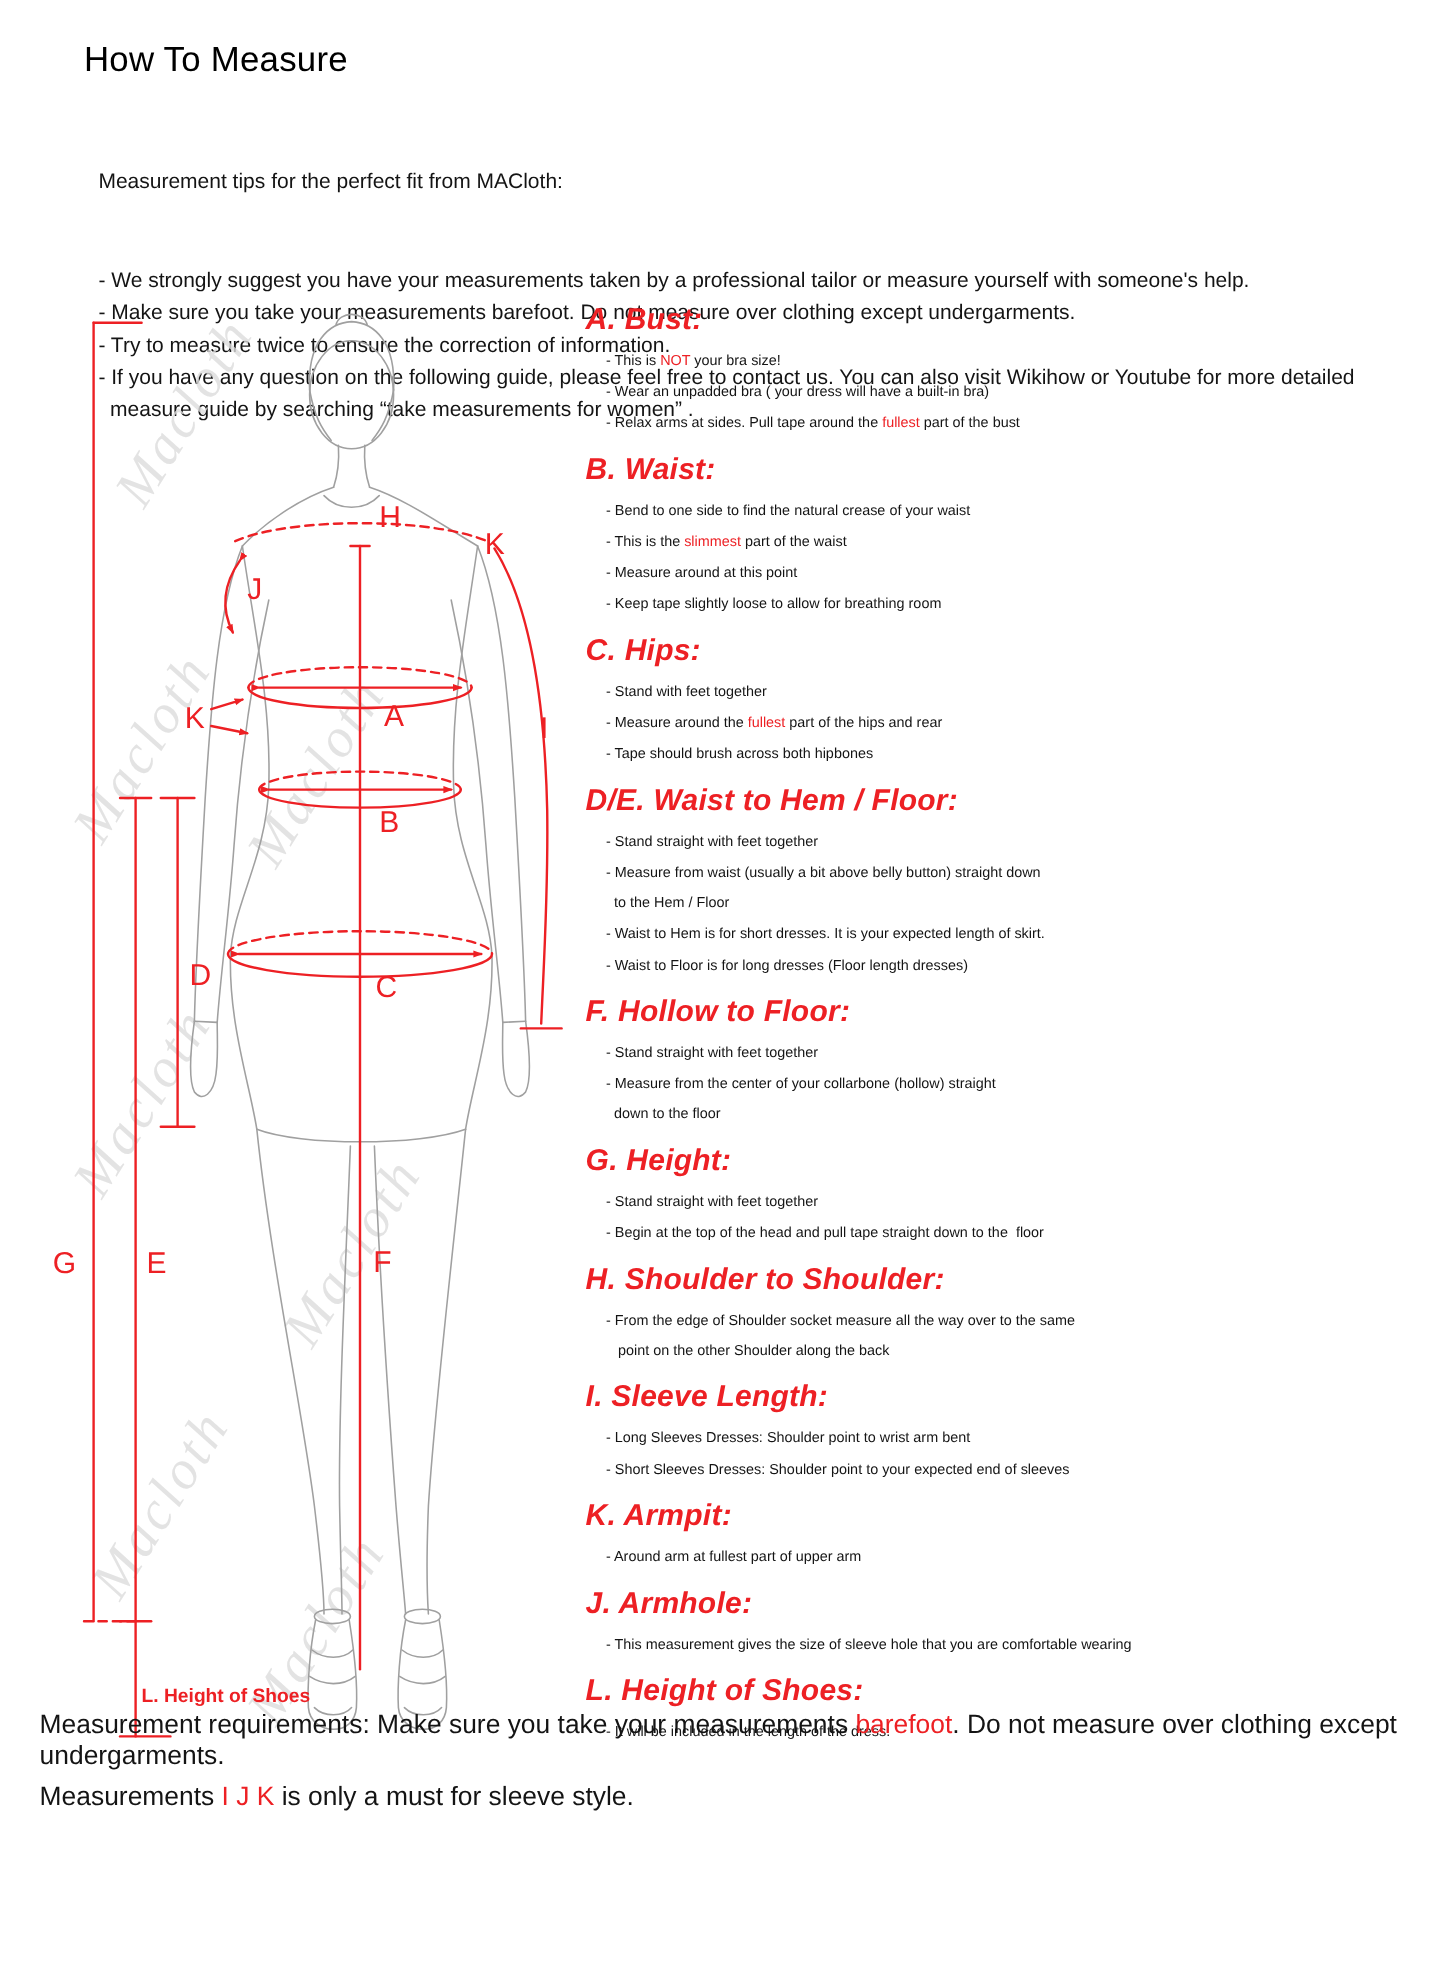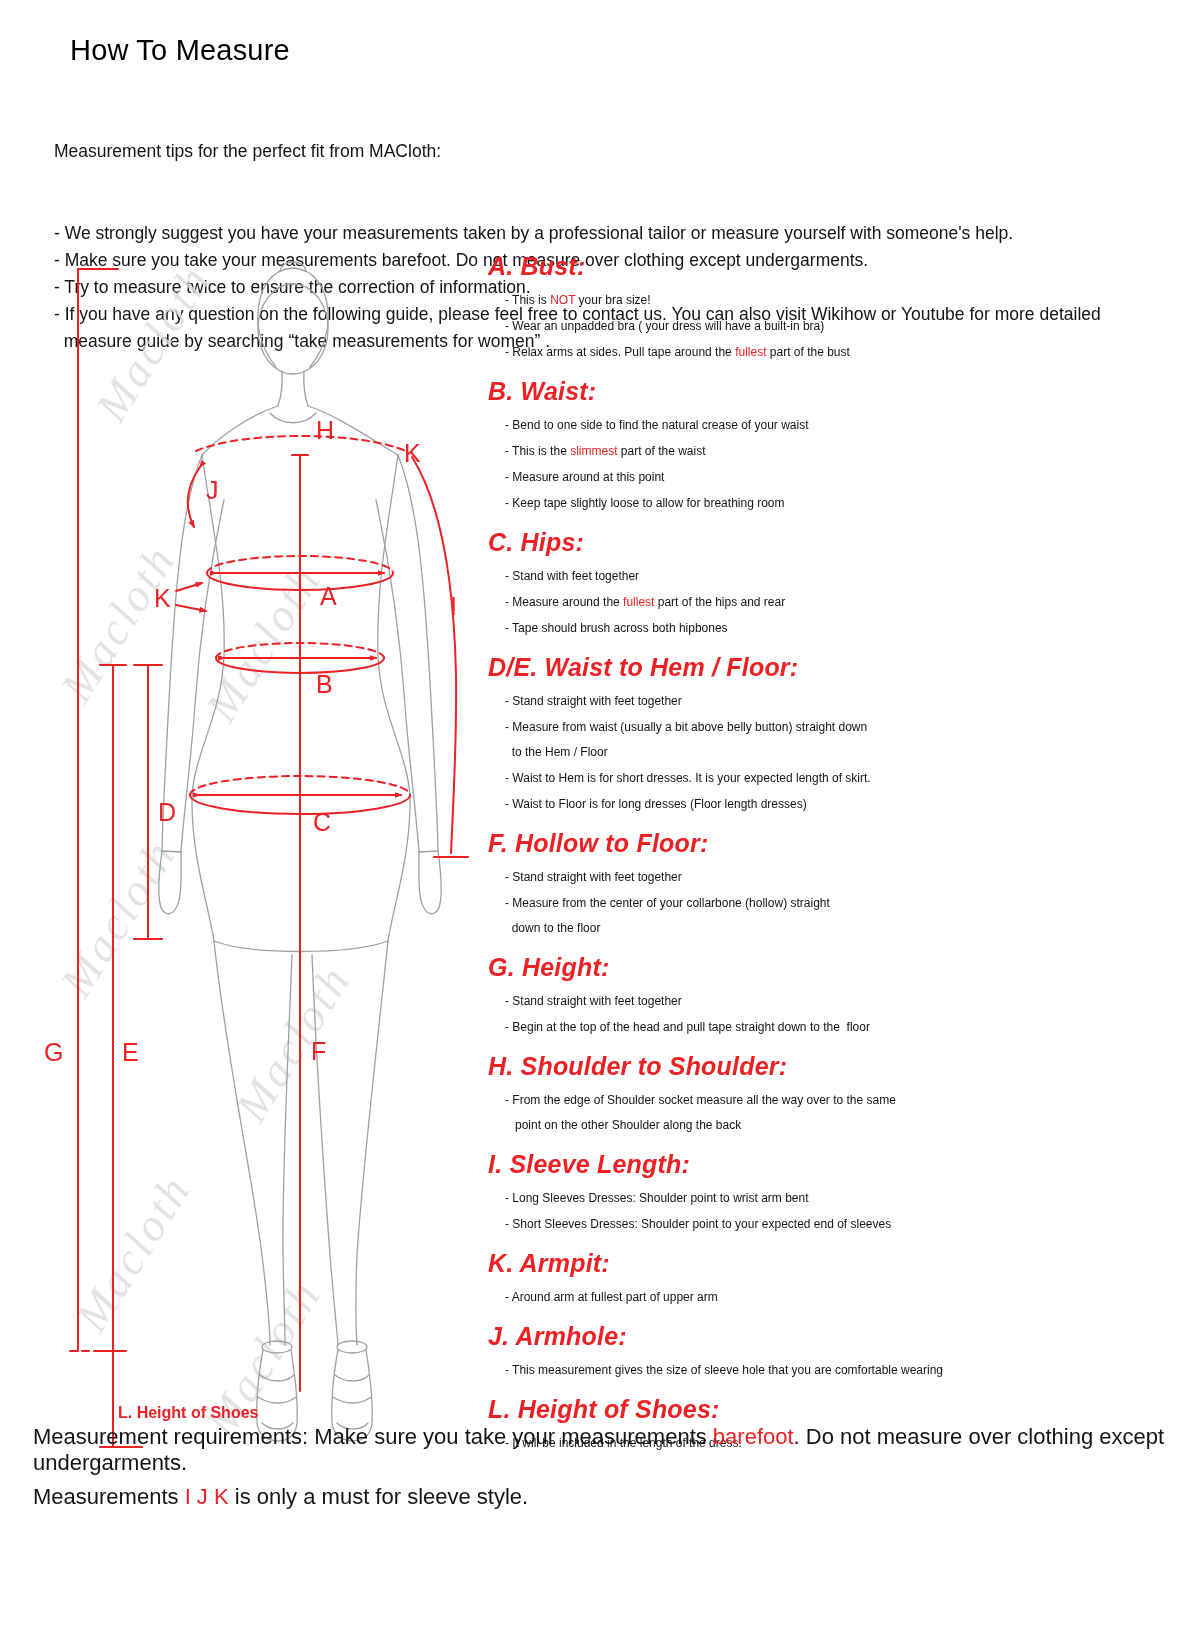--- a/index.html
+++ b/index.html
@@ -13,21 +13,21 @@
   body{
     width:1200px;height:1646px;position:relative;overflow:hidden;
     background:#ffffff;color:var(--text);
     font-family:"Liberation Sans", sans-serif;
   }
   .title{
     position:absolute;left:70px;top:34px;margin:0;
     font-size:29px;font-weight:normal;color:#000;letter-spacing:.2px;
   }
   .intro{
-    position:absolute;left:54px;top:84px;width:1090px;
+    position:absolute;left:82px;top:84px;width:1090px;
     font-size:17.5px;line-height:27px;white-space:pre-wrap;
   }
   .intro-lead{margin-bottom:1px;}
   .figure{
     position:absolute;left:30px;top:255px;width:460px;height:1210px;
   }
   .right-col{
     position:absolute;left:488px;top:252px;width:705px;
   }
   .section{margin:0 0 12px 0;}

